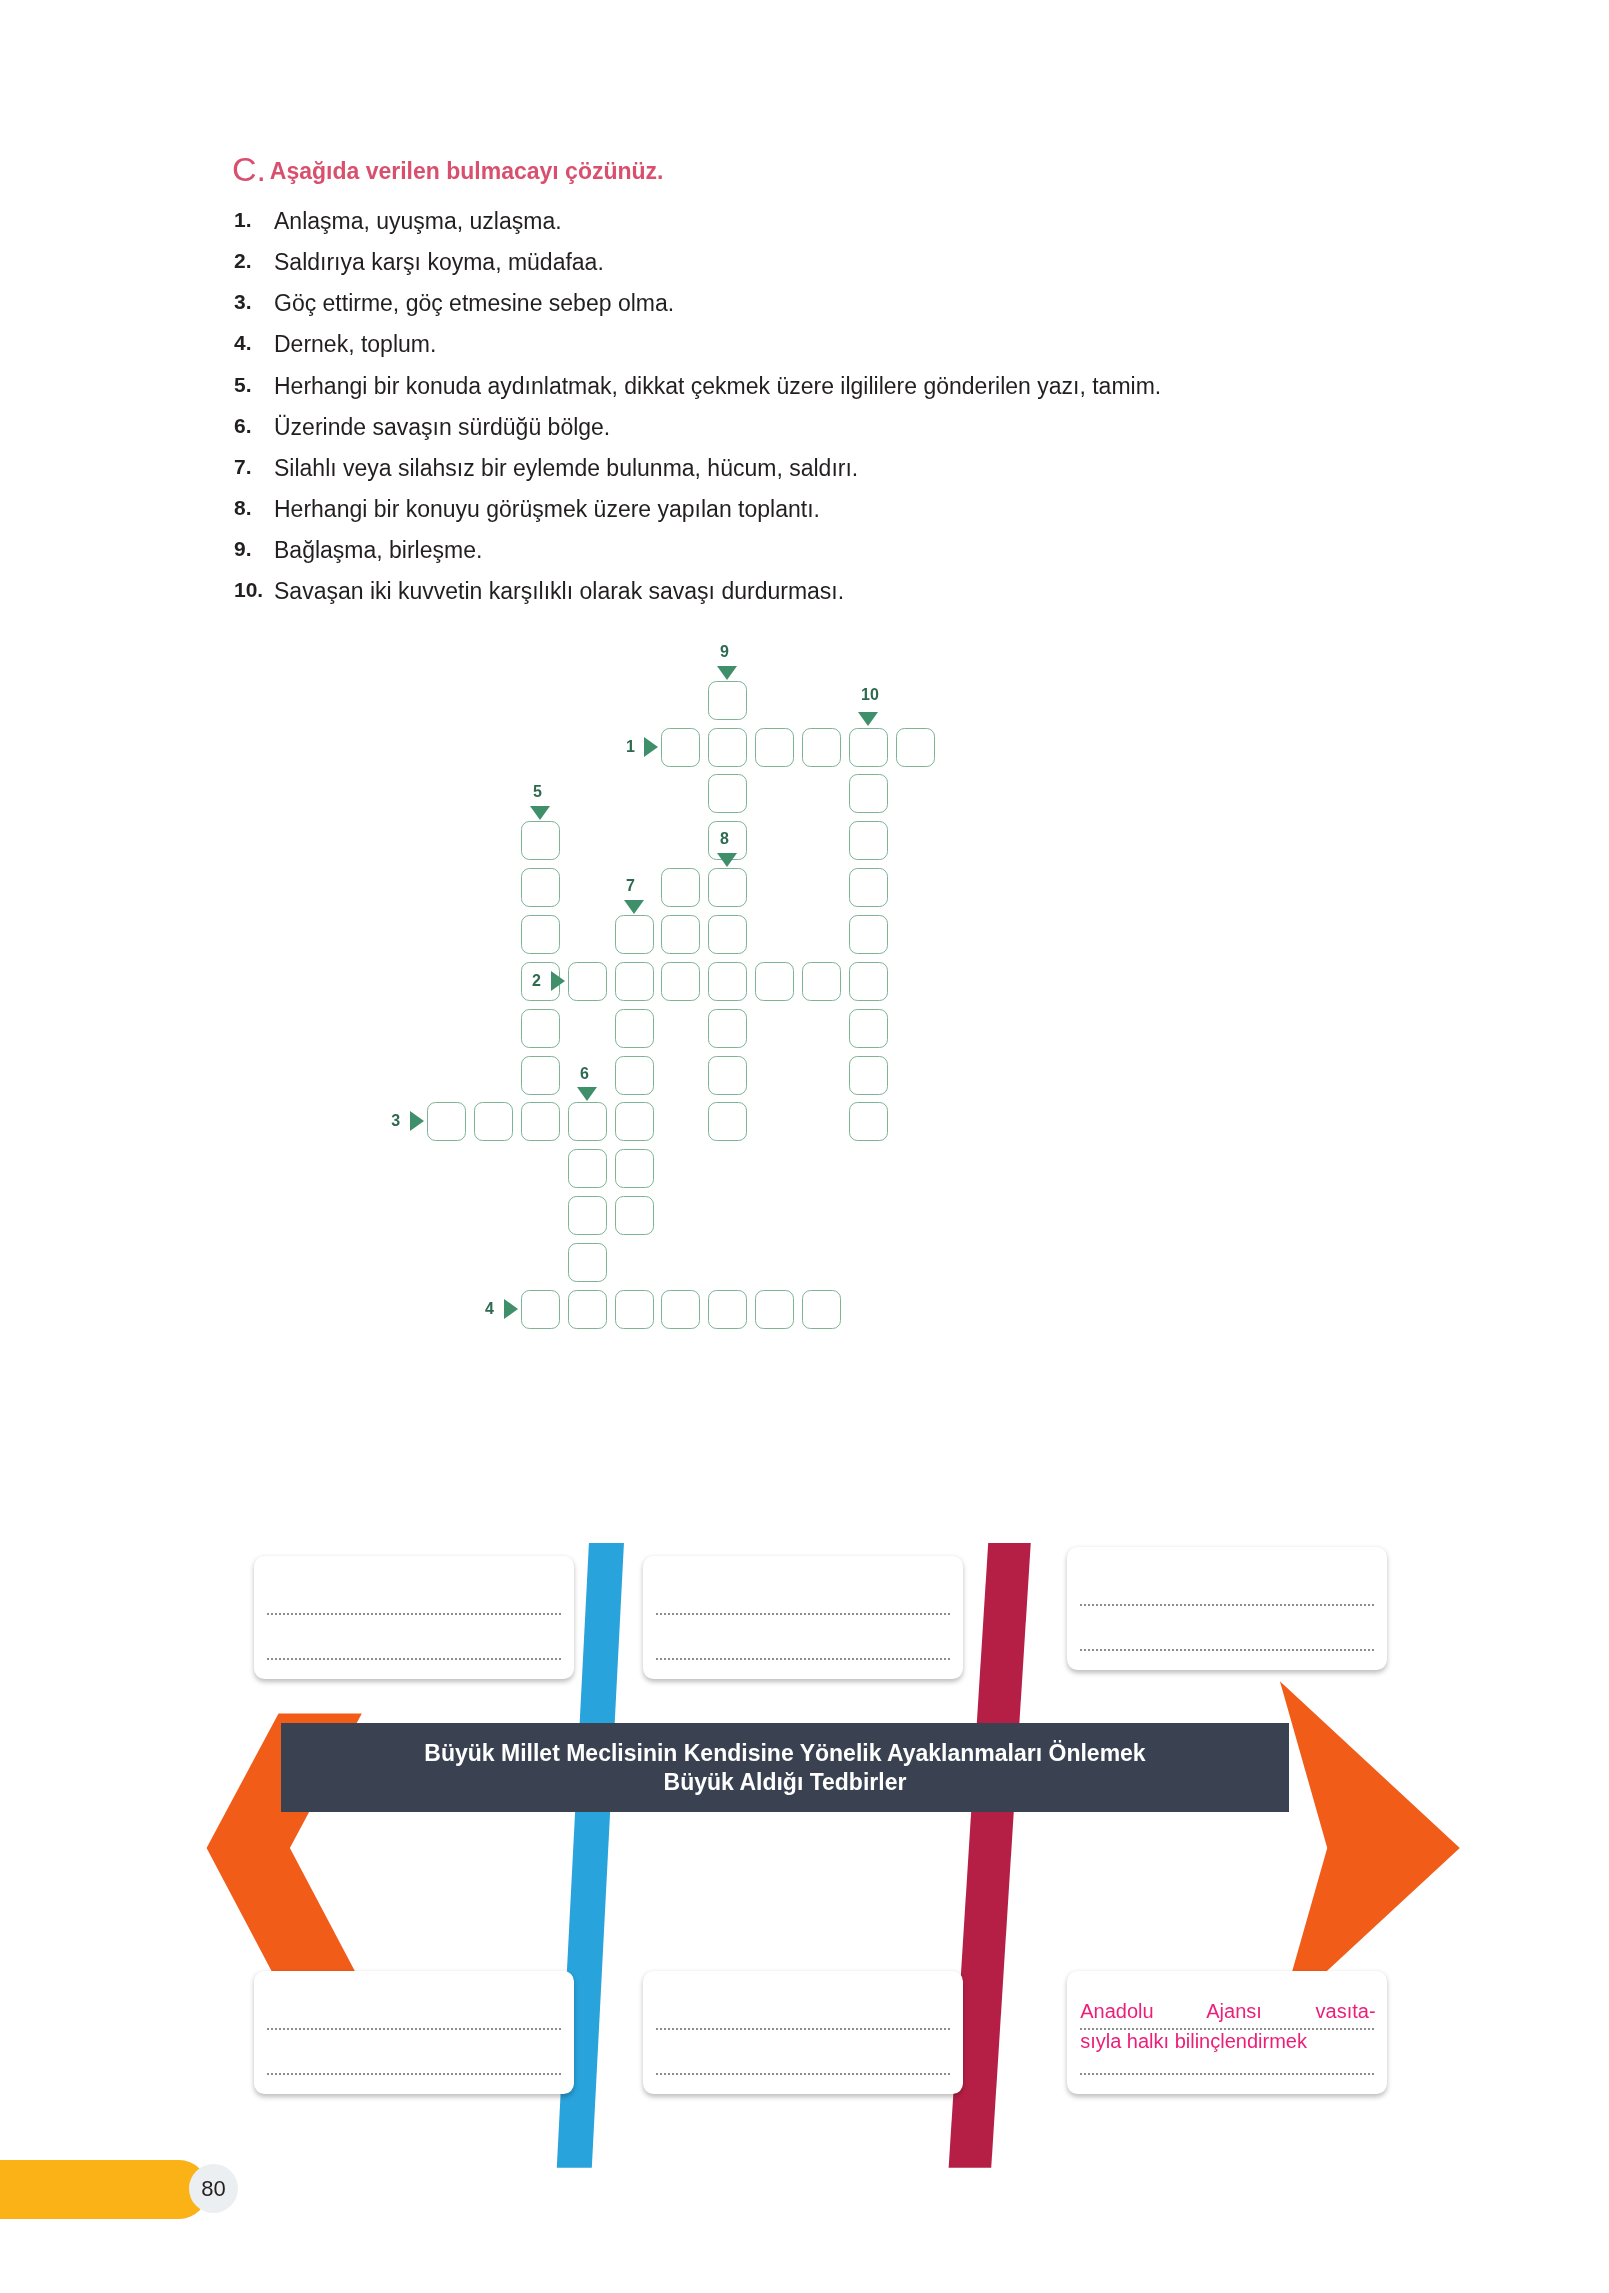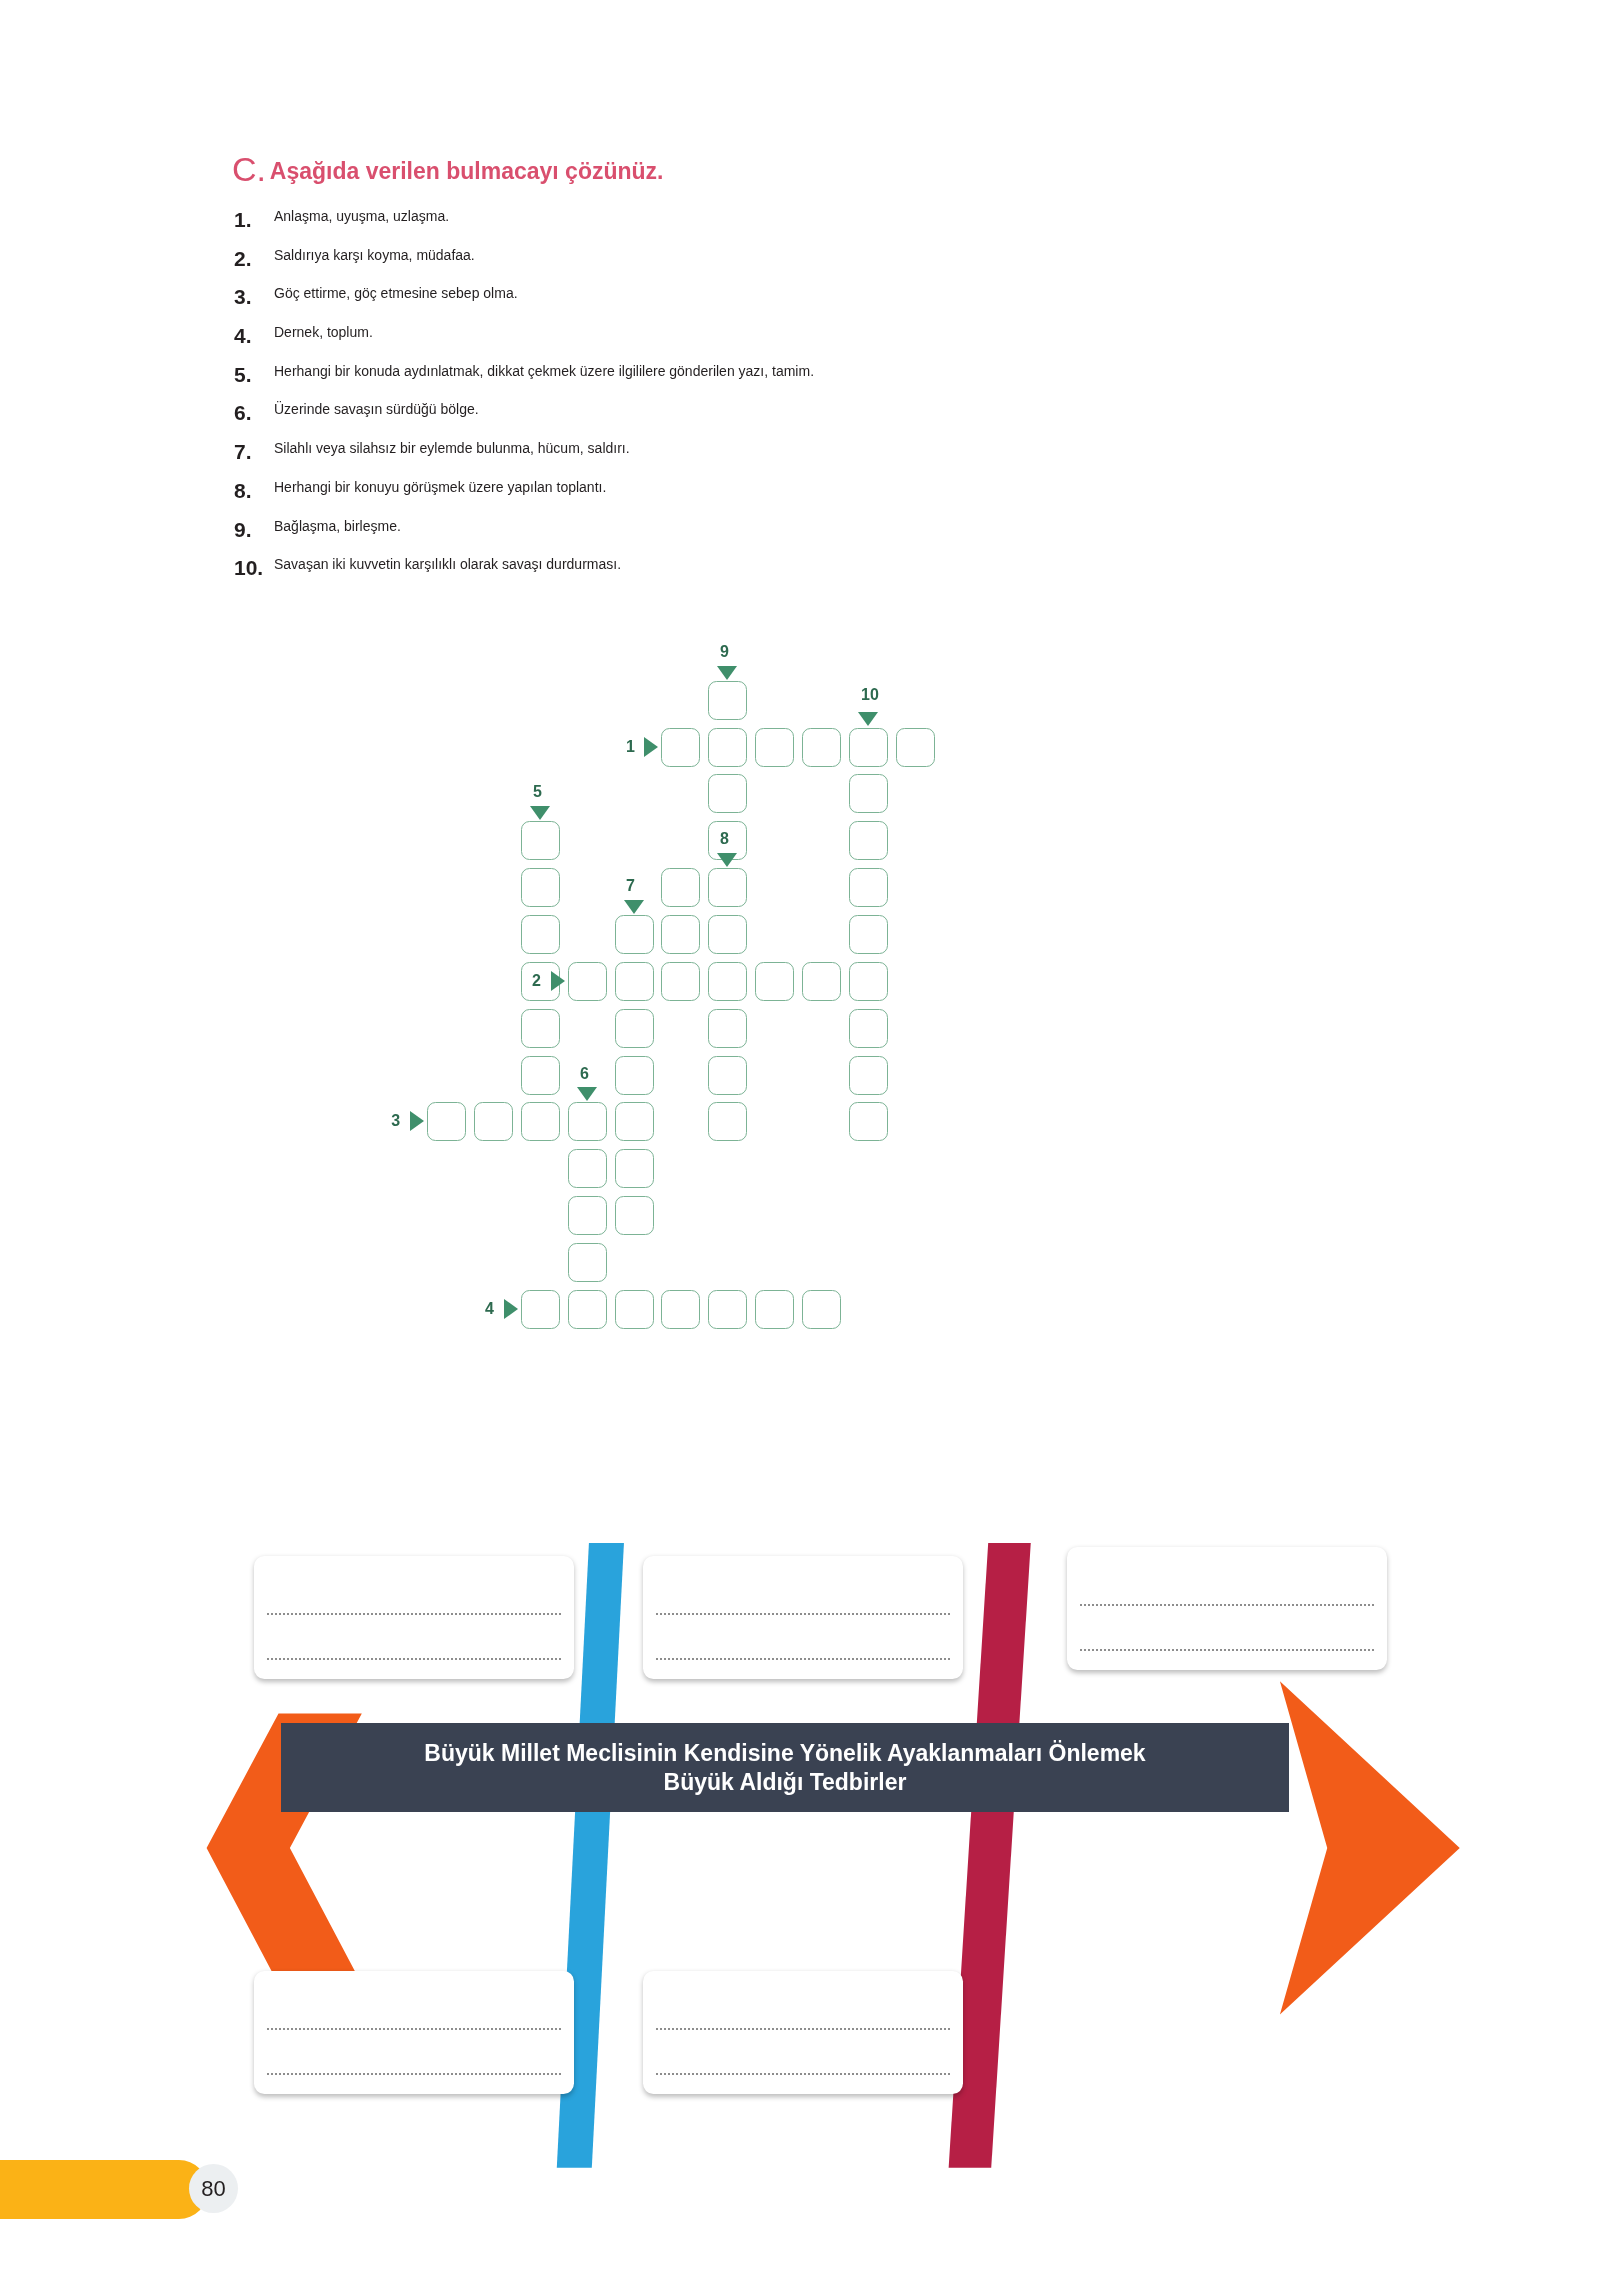--- a/index.html
+++ b/index.html
@@ -26,21 +26,21 @@
     color:#d94f6e; font-size:23px; font-weight:bold;
     margin-left:3.8px;
   }
 
   .clue-list{position:absolute; left:234px; top:208px; width:1164px;}
   .clue{display:flex; align-items:flex-start; margin-bottom:14.7px;}
   .clue-num{
     font-size:21px; font-weight:bold; color:#231f20;
     width:40px; flex:0 0 40px; text-align:left;
   }
-  .clue-txt{font-size:14px; color:#231f20; line-height:1.15;}
+  .clue-txt{font-size:23px; color:#231f20; line-height:1.15;}
 
   
   #crossword{position:absolute; left:0; top:0; width:1610px; height:776px;}
   .cw-wrap{position:absolute; left:379px; top:677px; width:909px; height:757px;}
   .cell{
     position:absolute;
     width:39px; height:39px;
     border:1.5px solid #7cb395;
     border-radius:8.5px;
     background:#ffffff;
@@ -324,20 +324,28 @@
 
     <div class="note" style="left:603px;top:428px;">
       <div class="rule r1"></div>
       <div class="rule r2"></div>
       <div class="note-text">
         <span></span>
         <span class="l2"></span>
       </div>
     </div>
 
+    <div class="note" style="left:1027px;top:428px;">
+      <div class="rule r1"></div>
+      <div class="rule r2"></div>
+      <div class="note-text">
+        <span>Anadolu Ajansı vasıta-</span>
+        <span class="l2">sıyla halkı bilinçlendirmek</span>
+      </div>
+    </div>
 
   </div>
 
   <div class="footer-bar"></div>
   <div class="page-no">80</div>
 
 </div>
 
 
 </body></html>

